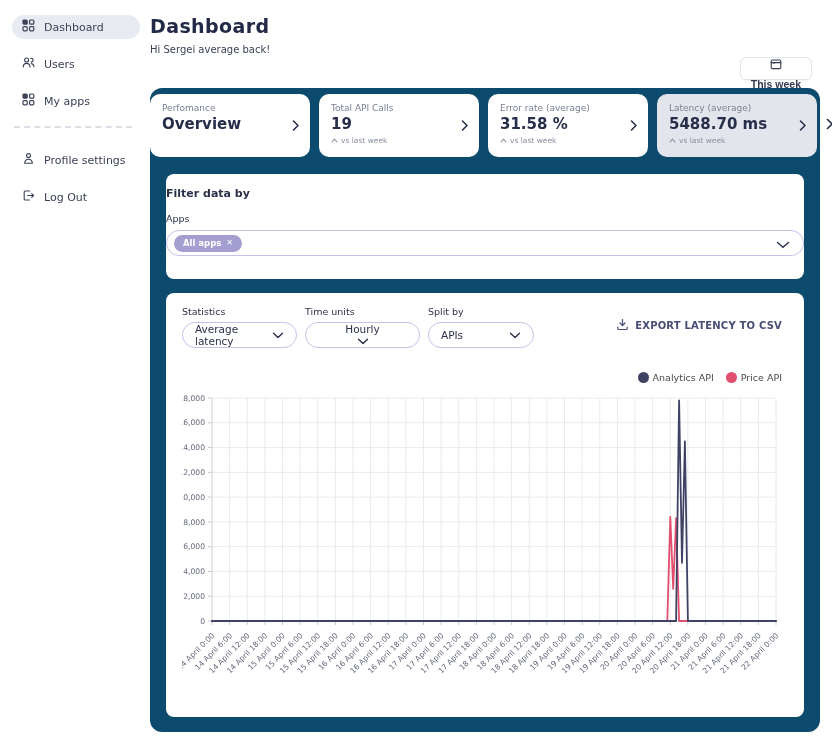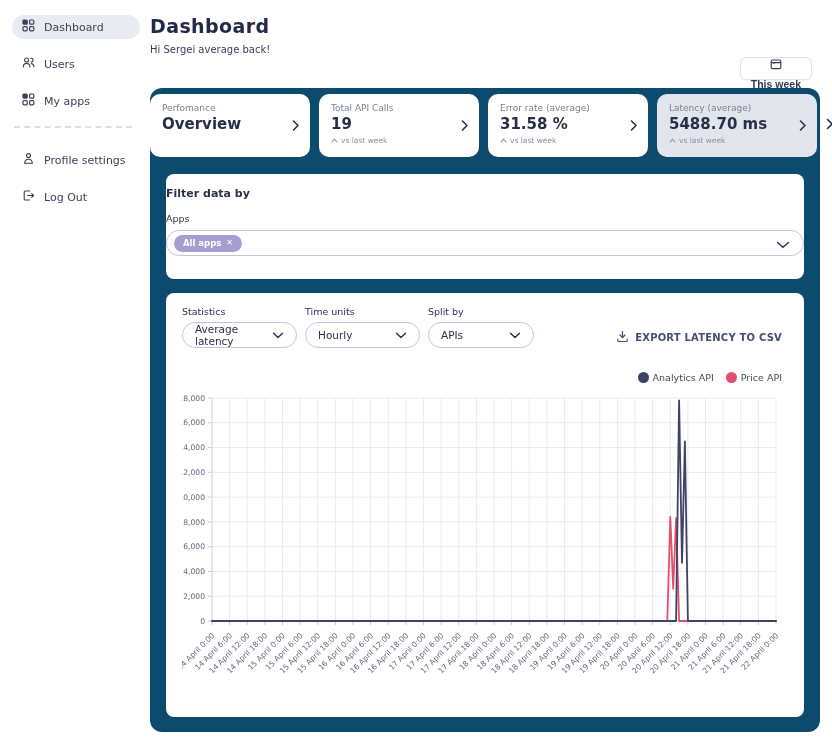--- a/index.html
+++ b/index.html
@@ -71,24 +71,24 @@
   
   .chart-card { background:#fff; border-radius:8px; margin:0 16px; padding:13px 16px 10px; }
   .controls-row { display:flex; gap:8px; align-items:flex-end; }
   .control-label { font-size:9.5px; color:#2b3149; margin-bottom:5px; }
   .dropdown {
     height:26px; border:1px solid #c7c3e8; border-radius:14px; background:#fff;
     display:flex; align-items:center; justify-content:space-between;
     padding:0 12px; font-size:10.5px; color:#2b3149; cursor:pointer;
   }
   .dd-statistics { width:115px; }
-  .dd-timeunits  { width:115px; }
+  .dd-timeunits  { width:115px;flex-direction:column; }
   .dd-splitby    { width:106px; }
   .export-btn {
-    margin-left:auto; margin-bottom:2px; display:flex; align-items:center; gap:6px;
+    margin-left:auto; margin-bottom:14px; display:flex; align-items:center; gap:6px;
     background:none; border:none; cursor:pointer;
     font-family:"DejaVu Sans","Liberation Sans",sans-serif;
     font-size:10px; font-weight:700; color:#474d73; letter-spacing:.02em;
   }
   .legend { display:flex; justify-content:flex-end; align-items:center; gap:12px; margin:24px 6px 8px 0; }
   .legend-item { display:flex; align-items:center; gap:4px; font-size:9.5px; color:#4a4a4a; }
   .legend-dot { width:11px; height:11px; border-radius:50%; background:#888; }
   .chart-wrap { margin-top:2px; }
   .chart-wrap svg text { font-family:"DejaVu Sans","Liberation Sans",sans-serif; }
 </style>

